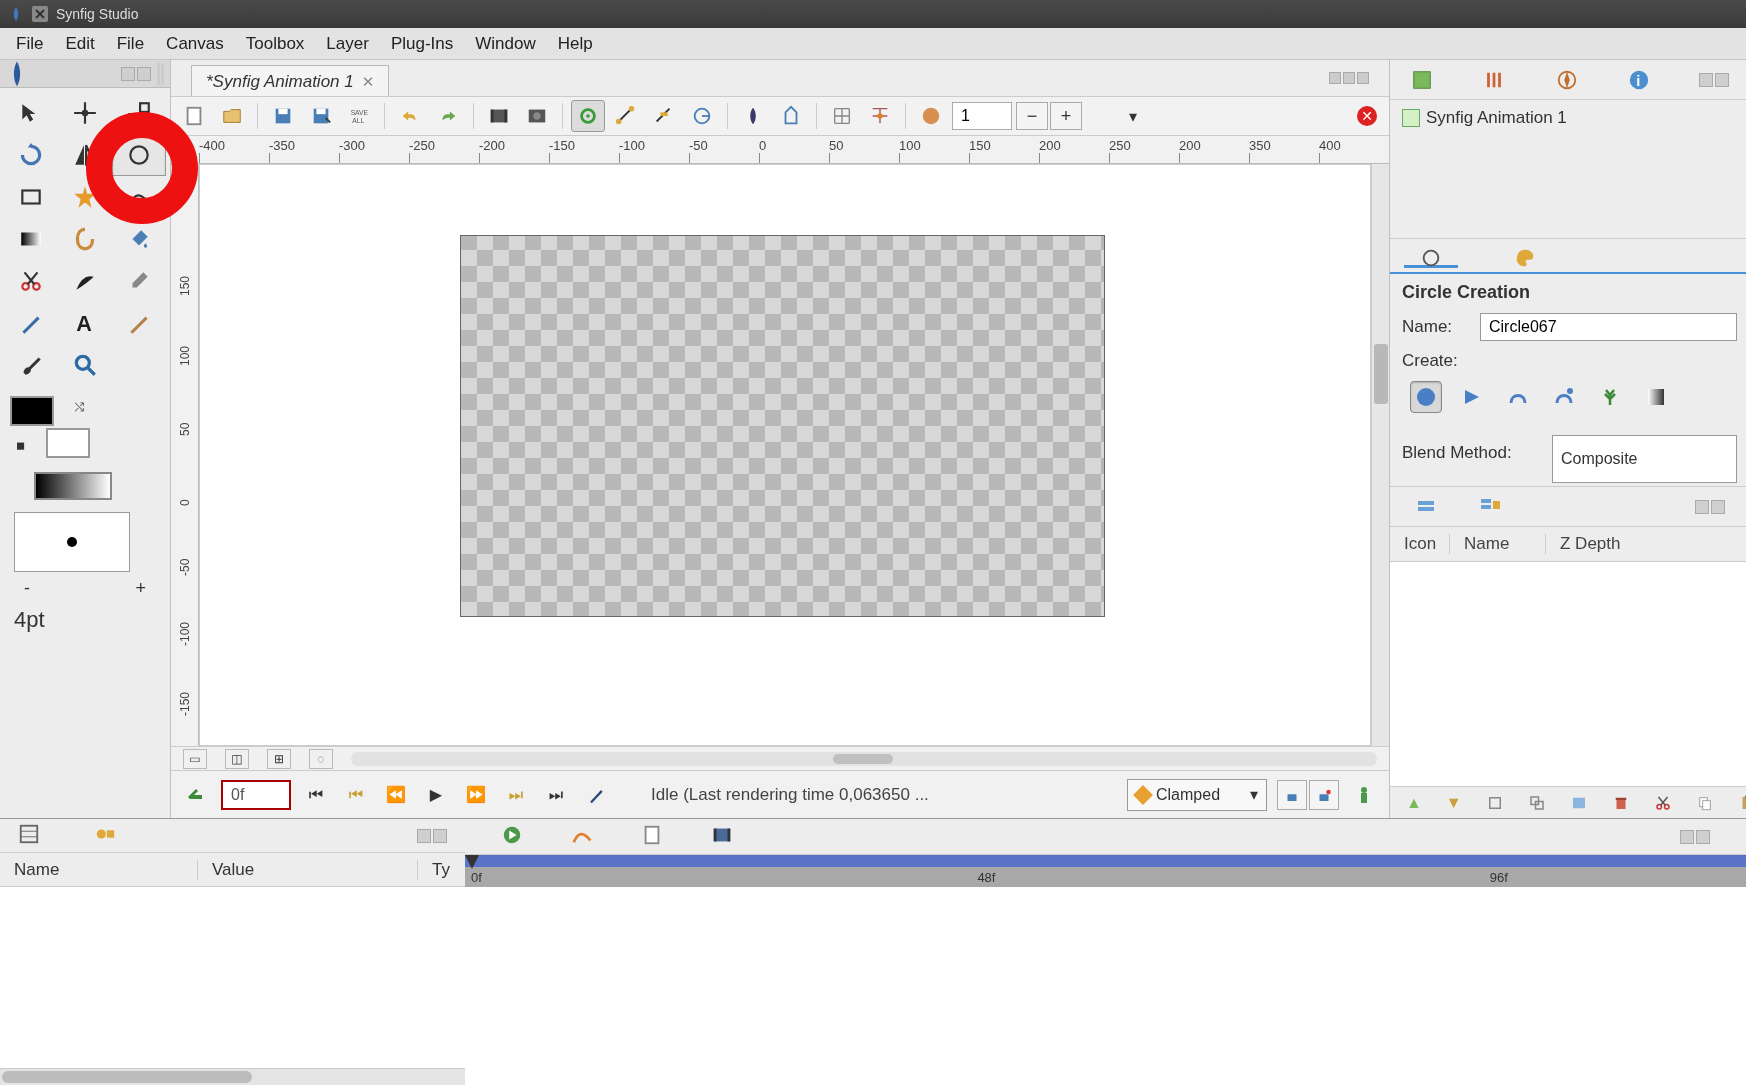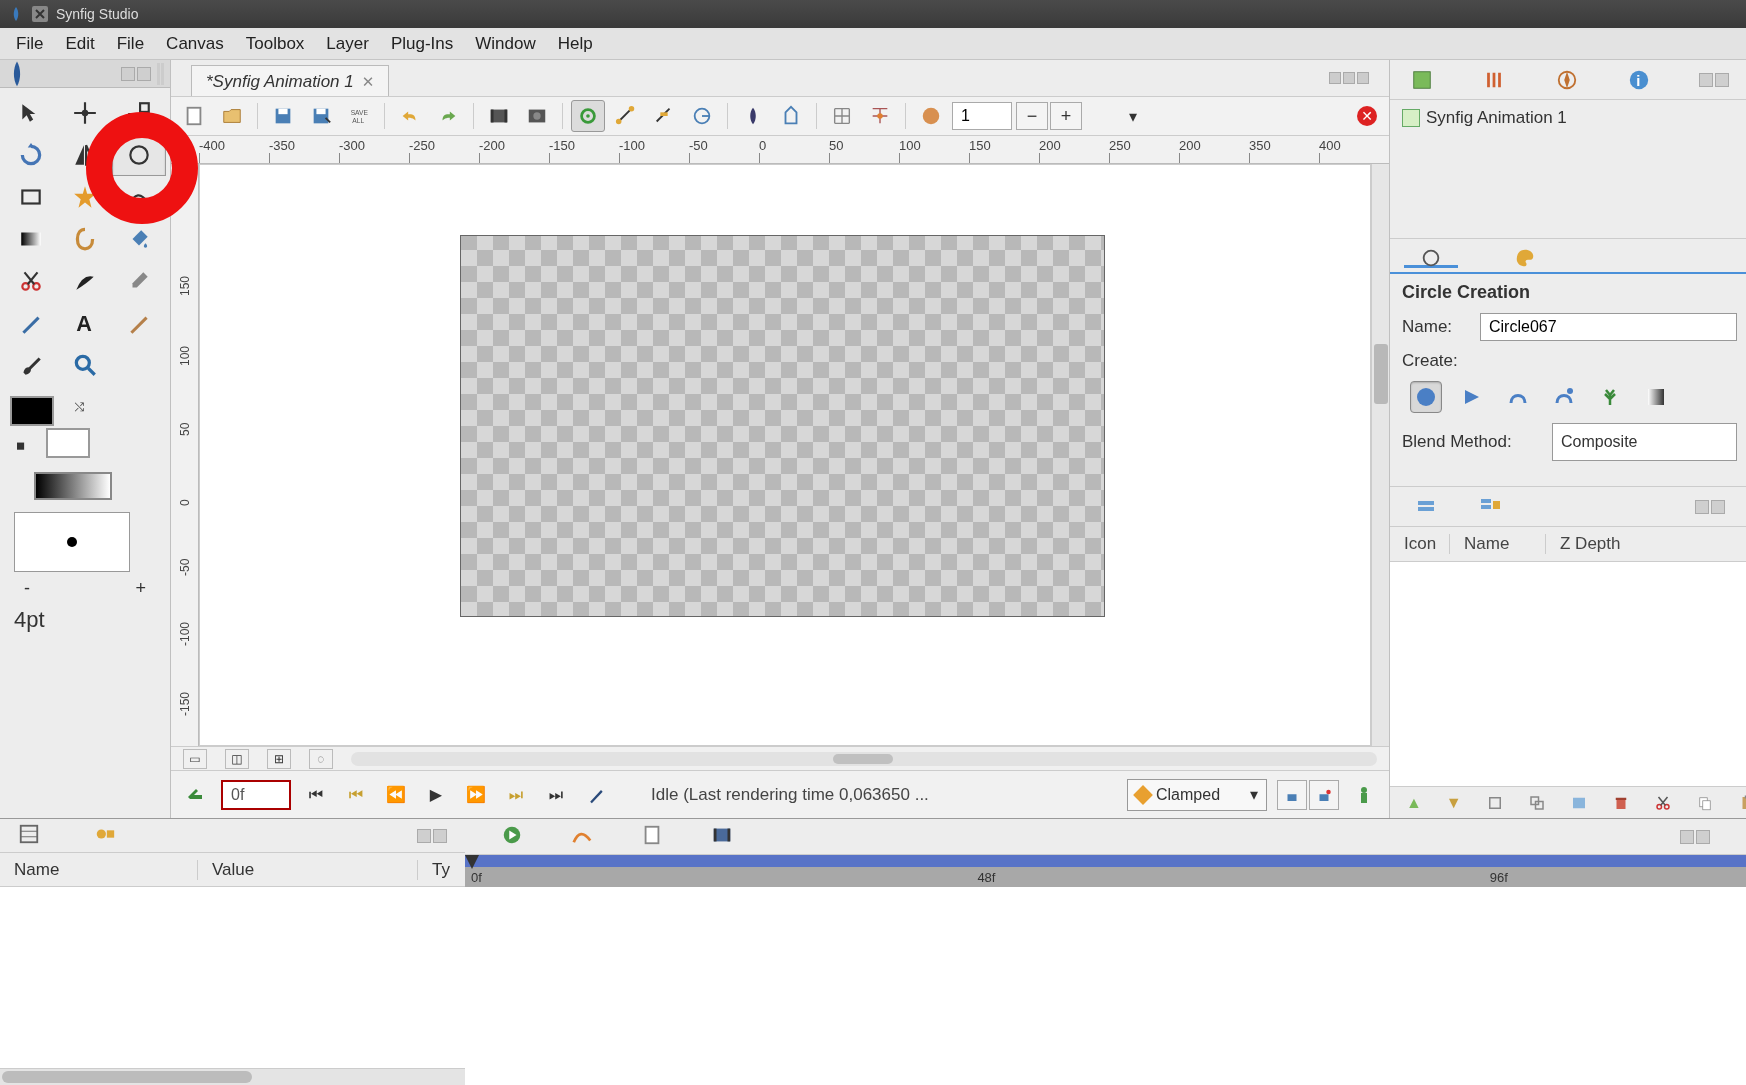--- a/index.html
+++ b/index.html
@@ -105,21 +105,21 @@
 .rp-tool-tabs .rtab{padding:4px 16px 2px; cursor:pointer;}
 .rp-tool-tabs .rtab.active{border-bottom:3px solid #4a90d9;}
 .rp-props{ padding:8px 12px; display:flex; flex-direction:column; gap:10px; height:212px; overflow:hidden;}
 .rp-props .title{font-size:18px;font-weight:bold;}
 .rp-props .row{display:flex; align-items:center; gap:10px;}
 .rp-props .row label{font-size:17px; min-width:68px;}
 .rp-props .row input[type=text]{flex:1;height:28px;border:1px solid #999;padding:0 8px;font-size:16px;background:#fff;}
 .rp-props .create-icons{display:flex;gap:14px; padding-left:8px;}
 .rp-props .create-icons .ci{width:32px;height:32px;display:flex;align-items:center;justify-content:center;border:1px solid transparent;cursor:pointer;}
 .rp-props .create-icons .ci.sel{background:#d8d8d8;border:1px solid #888;border-radius:4px;box-shadow:inset 0 1px 2px rgba(0,0,0,0.2);}
-.rp-props .blend-sel{flex:1;height:38px;border:1px solid #999;background:#fff;padding:0 8px;display:flex;align-items:center;}
+.rp-props .blend-sel{flex:1;height:48px;border:1px solid #999;background:#fff;padding:0 8px;display:flex;align-items:center;margin-top:12px;}
 
 .rp-layer-tabs{height:40px;border-top:1px solid #ccc;display:flex;align-items:center;gap:40px;padding:0 24px;}
 .rp-layer-cols{height:36px;border-top:1px solid #ccc;border-bottom:1px solid #ccc;display:flex;align-items:center;font-size:17px;color:#444;}
 .rp-layer-cols .col{padding:0 14px;}
 .rp-layer-cols .col:first-child{border-right:1px solid #ccc;width:60px;}
 .rp-layer-cols .col:nth-child(2){border-right:1px solid #ccc;width:96px;}
 .rp-layer-list{flex:1;background:#fff;}
 
 
 .bottom{height:268px;display:flex;border-top:1px solid #999;}

